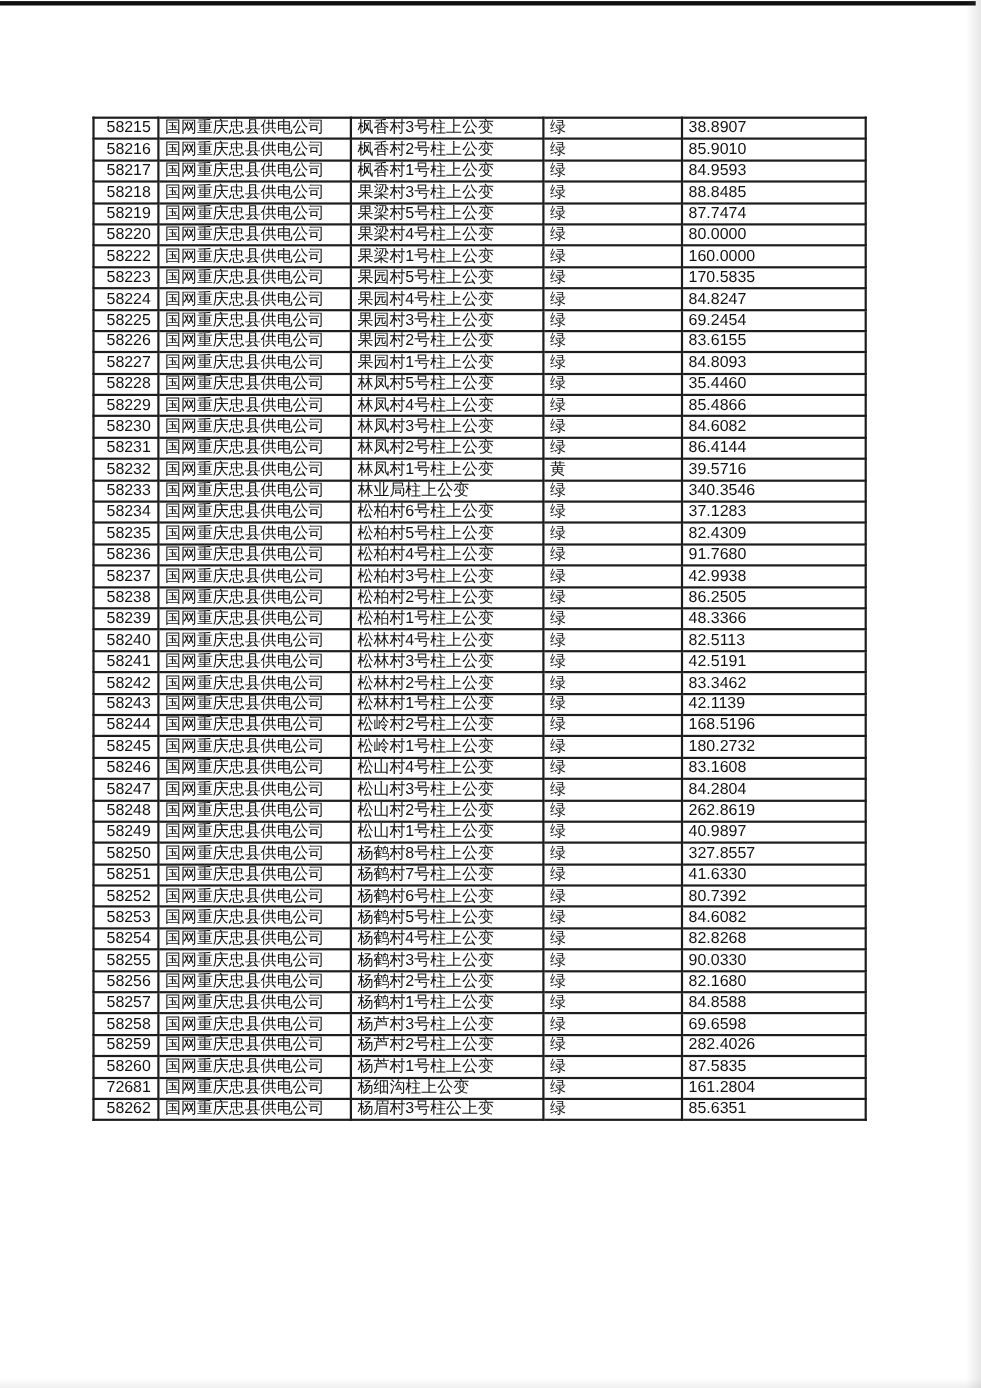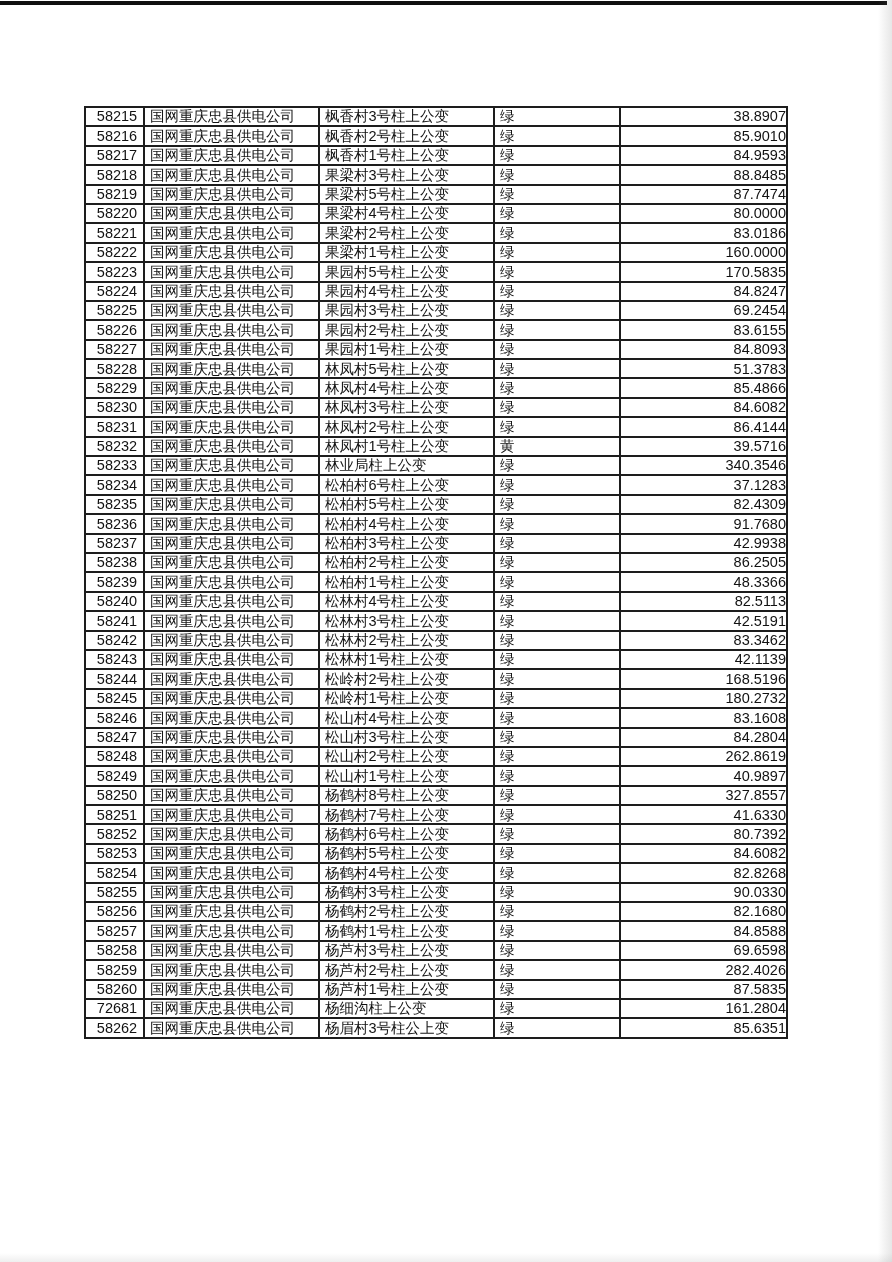--- a/index.html
+++ b/index.html
@@ -32,21 +32,21 @@
     height: 17.4px;
     padding: 0 0 0 5px;
     font-size: 14.5px;
     line-height: 1;
     color: #121212;
     white-space: nowrap;
     overflow: hidden;
     vertical-align: middle;
   }
   td.c-id     { text-align: center; padding: 0; }
-  td.c-value  { text-align: right; padding: 0; }
+  td.c-value  { text-align: left; padding: 0; }
   td.c-company, td.c-name, td.c-status { text-align: left; }
   .edge-right {
     position: absolute;
     top: 0; right: 0;
     width: 14px; height: 100%;
     background: linear-gradient(to right, rgba(120,120,120,0) 0%, rgba(120,120,120,0.10) 55%, rgba(120,120,120,0.18) 100%);
     pointer-events: none;
   }
   .edge-bottom {
     position: absolute;
@@ -112,27 +112,20 @@
   </tr>
 
   <tr>
     <td class="c-id">58220</td>
     <td class="c-company">国网重庆忠县供电公司</td>
     <td class="c-name">果梁村4号柱上公变</td>
     <td class="c-status">绿</td>
     <td class="c-value">80.0000</td>
   </tr>
 
-  <tr>
-    <td class="c-id">58221</td>
-    <td class="c-company">国网重庆忠县供电公司</td>
-    <td class="c-name">果梁村2号柱上公变</td>
-    <td class="c-status">绿</td>
-    <td class="c-value">83.0186</td>
-  </tr>
 
   <tr>
     <td class="c-id">58222</td>
     <td class="c-company">国网重庆忠县供电公司</td>
     <td class="c-name">果梁村1号柱上公变</td>
     <td class="c-status">绿</td>
     <td class="c-value">160.0000</td>
   </tr>
 
   <tr>
@@ -173,21 +166,21 @@
     <td class="c-name">果园村1号柱上公变</td>
     <td class="c-status">绿</td>
     <td class="c-value">84.8093</td>
   </tr>
 
   <tr>
     <td class="c-id">58228</td>
     <td class="c-company">国网重庆忠县供电公司</td>
     <td class="c-name">林凤村5号柱上公变</td>
     <td class="c-status">绿</td>
-    <td class="c-value">51.3783</td>
+    <td class="c-value">35.4460</td>
   </tr>
 
   <tr>
     <td class="c-id">58229</td>
     <td class="c-company">国网重庆忠县供电公司</td>
     <td class="c-name">林凤村4号柱上公变</td>
     <td class="c-status">绿</td>
     <td class="c-value">85.4866</td>
   </tr>
 

